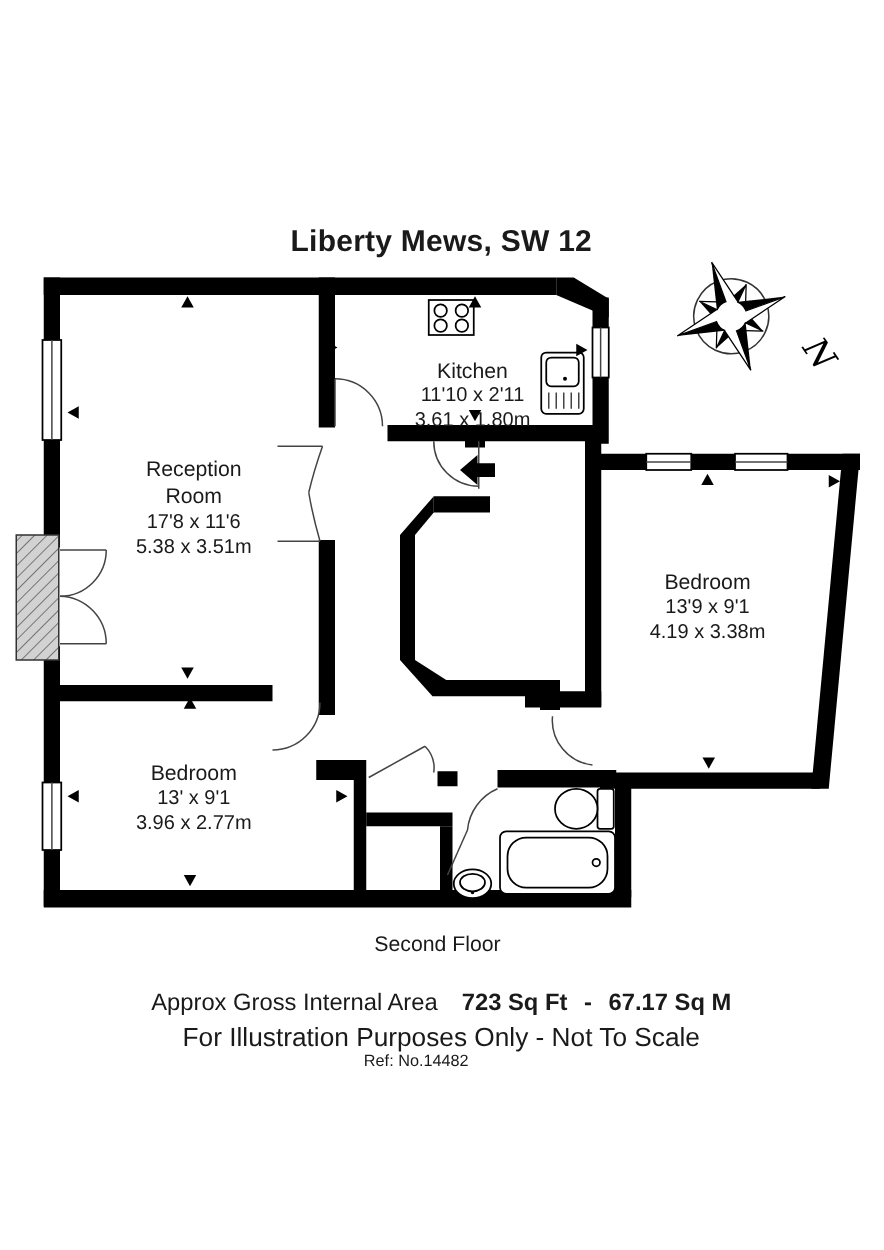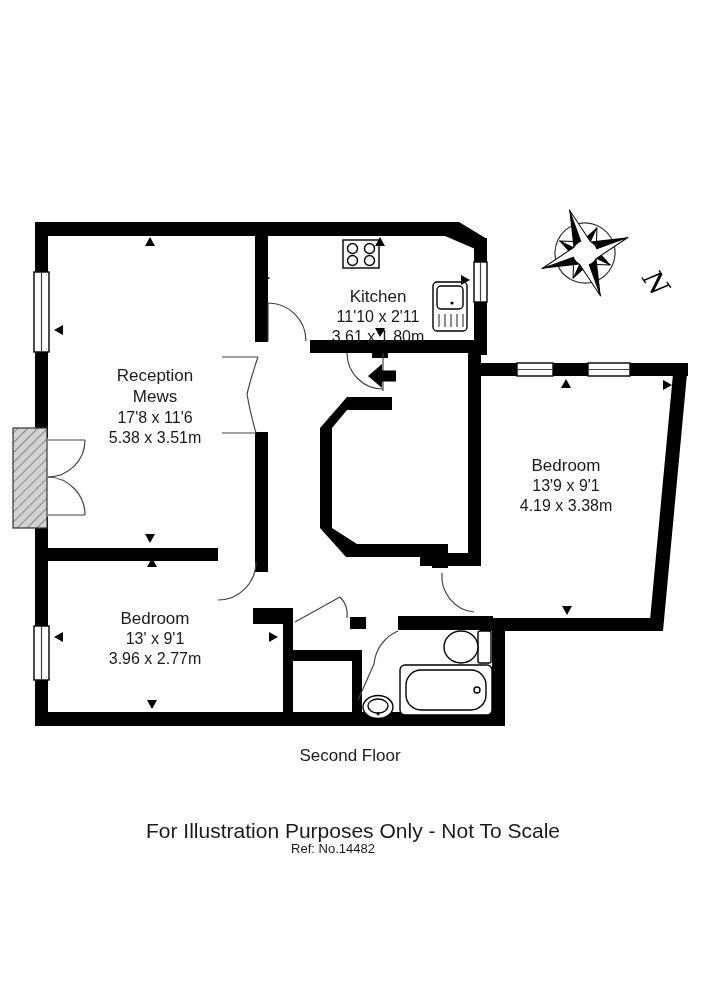--- a/index.html
+++ b/index.html
@@ -214,46 +214,53 @@
         <path d="M0,46 L9,9 L0,0 Z" fill="#000"></path>
           <path d="M0,46 L-9,9 L0,0 Z" fill="#fff" stroke="#000" stroke-width="1"></path>
         <path d="M-46,0 L-9,9 L0,0 Z" fill="#000"></path>
           <path d="M-46,0 L-9,-9 L0,0 Z" fill="#fff" stroke="#000" stroke-width="1"></path>
         <circle cx="0" cy="0" r="12" fill="#fff"></circle>
       </g>
       <text x="0" y="0" transform="translate(648,288) rotate(56)" text-anchor="middle" font-family="DejaVu Serif, serif" font-style="italic" font-size="27" fill="#000">N</text>
     </g>
   </svg>
 
+  <div id="title" class="lbl">Liberty Mews, SW 12</div>
 
   <div class="lbl" style="top:286px;left:378px;">
     <div class="room-name">Kitchen</div>
     <div class="room-dim">11'10 x 2'11</div>
     <div class="room-dim">3.61 x 1.80m</div>
   </div>
 
   <div class="lbl" style="top:365px;left:155px;">
     <div class="room-name">Reception</div>
-    <div class="room-name">Mews</div>
+    <div class="room-name">Room</div>
     <div class="room-dim">17'8 x 11'6</div>
     <div class="room-dim">5.38 x 3.51m</div>
   </div>
 
   <div class="lbl" style="top:455px;left:566px;">
     <div class="room-name">Bedroom</div>
     <div class="room-dim">13'9 x 9'1</div>
 
     <div class="room-dim">4.19 x 3.38m</div>
   </div>
 
   <div class="lbl" style="top:608px;left:155px;">
     <div class="room-name">Bedroom</div>
     <div class="room-dim">13' x 9'1</div>
     <div class="room-dim">3.96 x 2.77m</div>
   </div>
 
   <div id="floor-label" class="lbl">Second Floor</div>
 
+  <div id="area-line" class="lbl">
+    <span>Approx Gross Internal Area</span><span class="gap"></span>
+    <span class="val">723 Sq Ft</span>
+    <span class="sep">-</span>
+    <span class="val">67.17 Sq M</span>
+  </div>
 
   <div id="disclaimer" class="lbl">For Illustration Purposes Only - Not To Scale</div>
   <div id="refline" class="lbl">Ref: No.14482</div>
 
 </div>
 
 </body></html>

